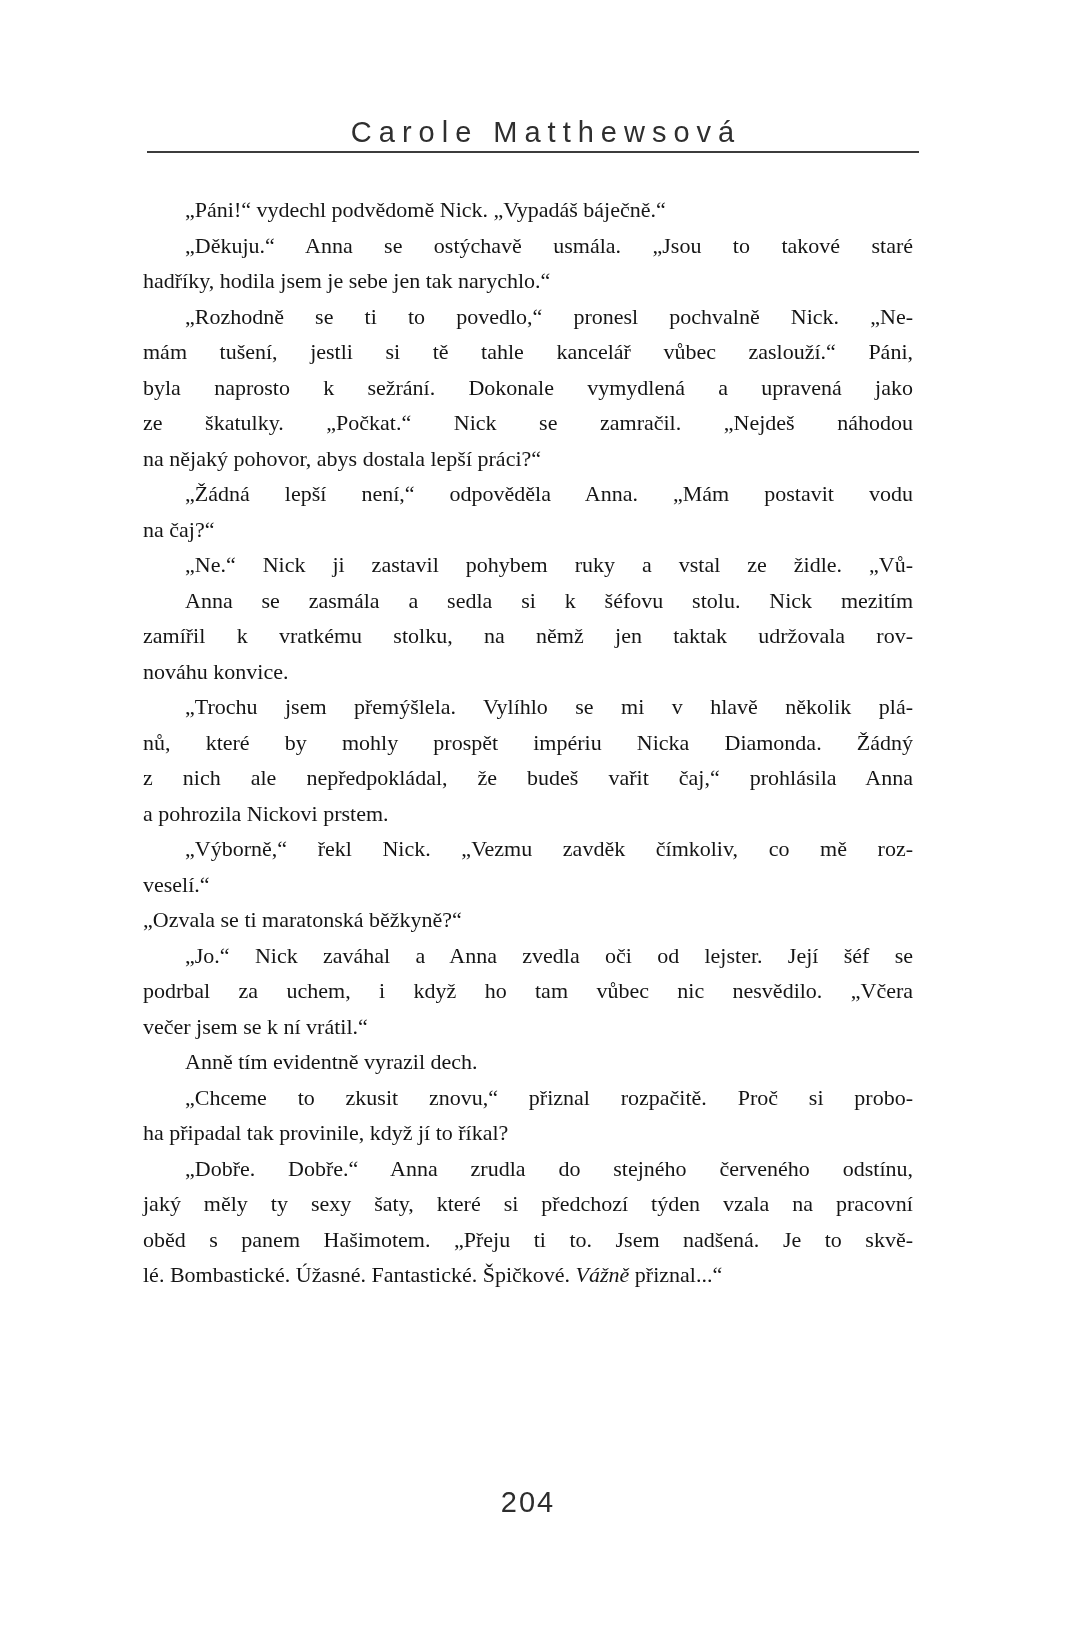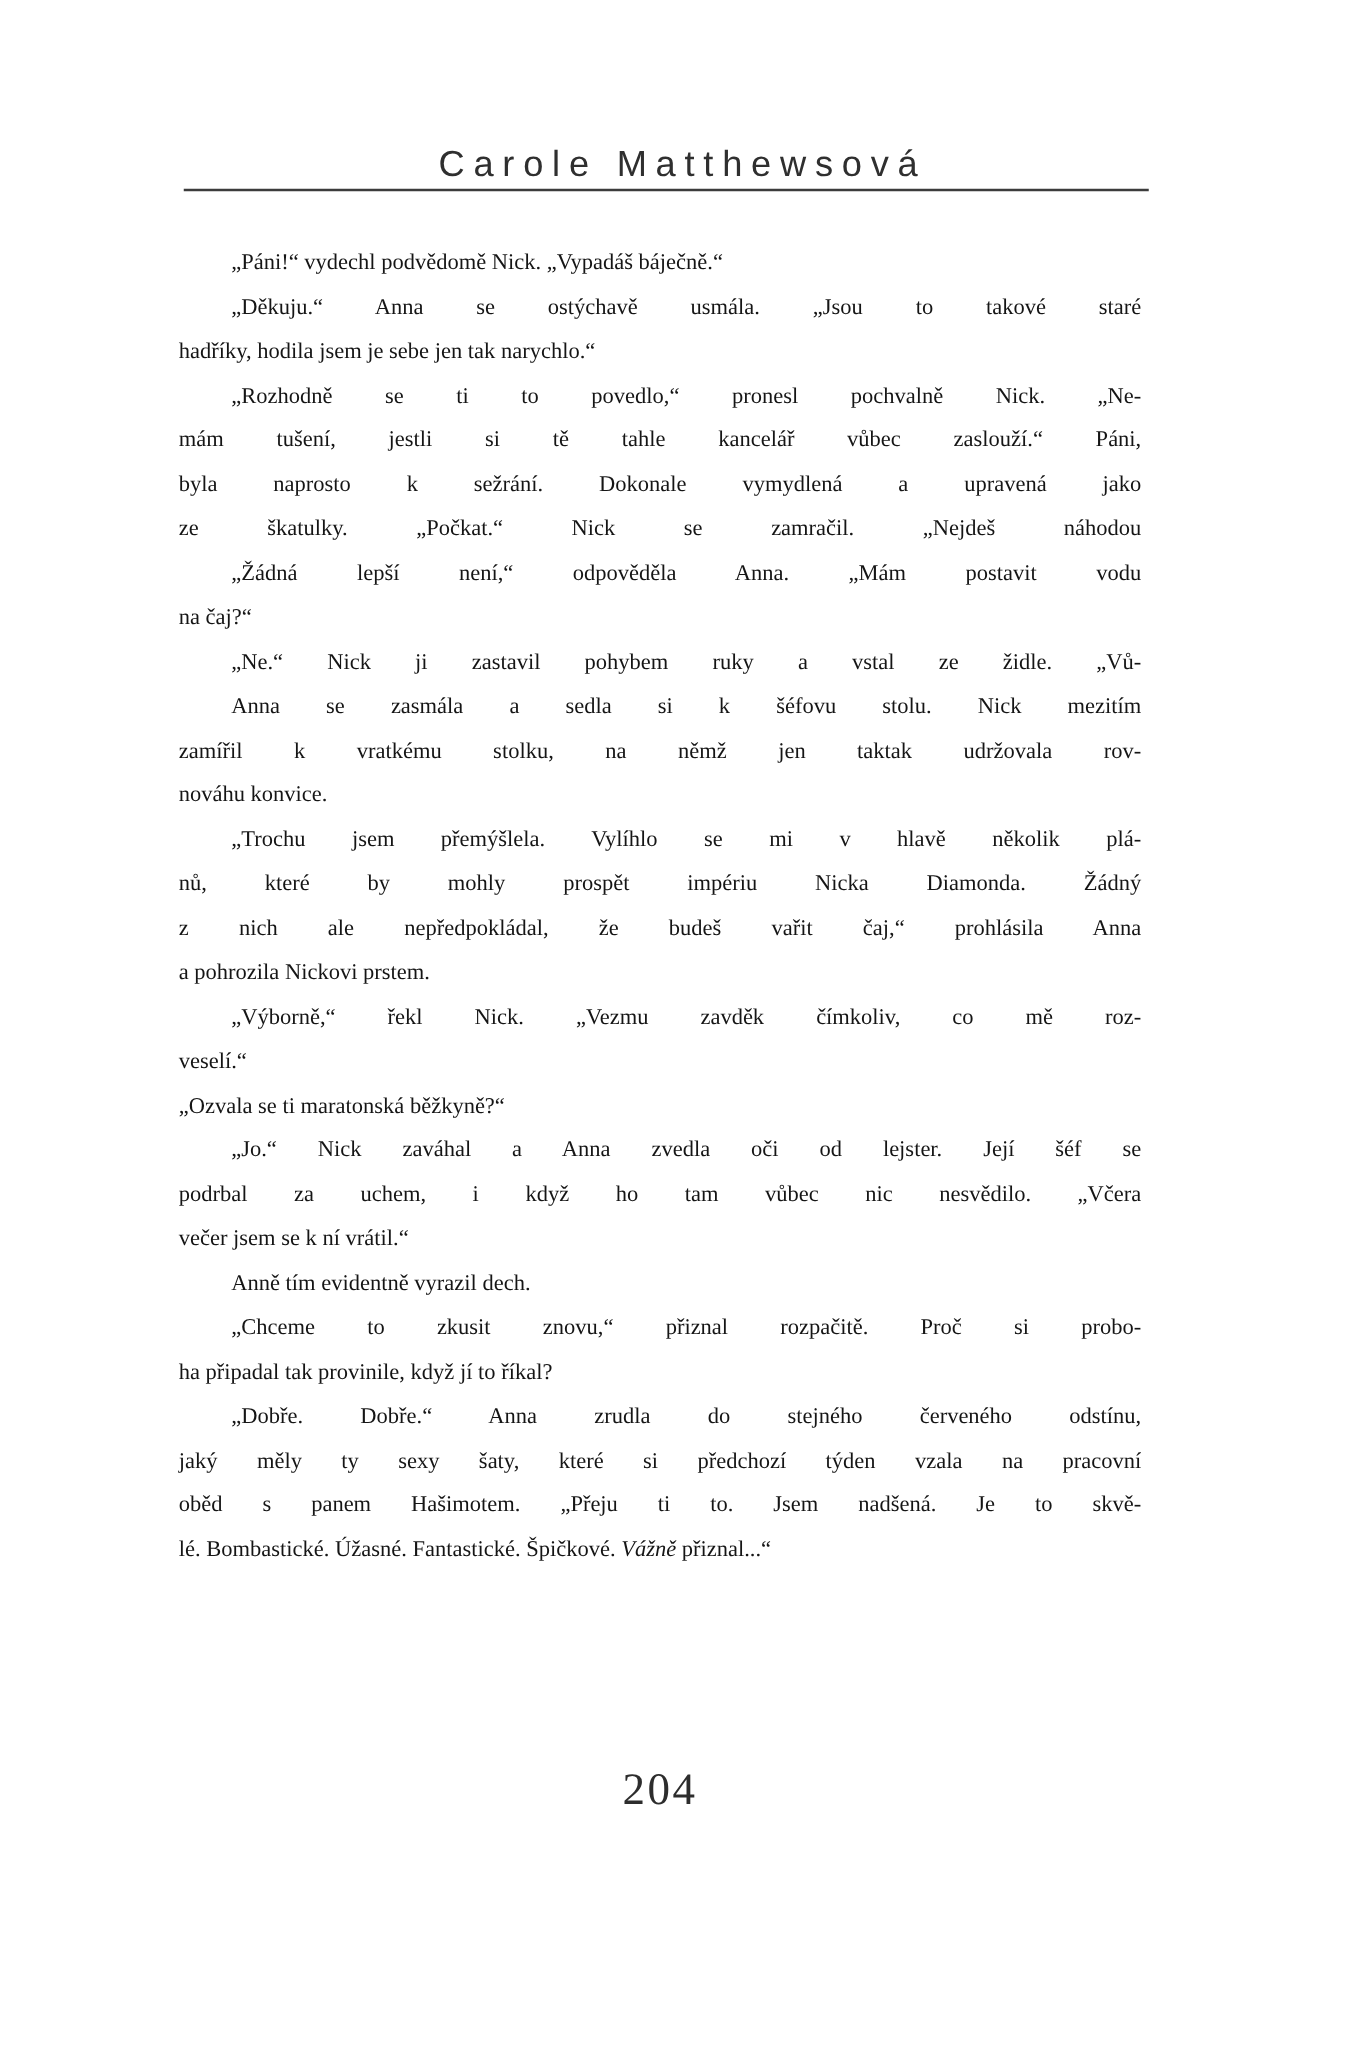--- a/index.html
+++ b/index.html
@@ -33,42 +33,42 @@
     width: 772px;
     height: 0;
     border-top: 2px solid #3c3c3c;
   }
   .body-text {
     position: absolute;
     top: 192px;
     left: 143px;
     width: 770px;
     font-family: "Liberation Serif", "DejaVu Serif", serif;
-    font-size: 18px;
+    font-size: 22px;
     color: #151515;
   }
   .paragraph { margin: 0; padding: 0; }
   .line {
     height: 35.5px;
     line-height: 35.5px;
     text-align: justify;
     text-align-last: justify;
     white-space: normal;
   }
   .line.indent { text-indent: 42px; }
   .line.last { text-align-last: left; }
   .italic { font-style: italic; }
   .page-number {
     position: absolute;
-    top: 1410px;
+    top: 1486px;
     left: 143px;
     width: 770px;
     text-align: center;
-    font-family: Liberation Serif, serif;
-    font-size: 36px;
+    font-family: Liberation Sans, sans-serif;
+    font-size: 29px;
     letter-spacing: 2px;
     color: #2d2d2d;
   }
 </style>
 </head>
 <body>
 
 <div id="page">
   <header>
     <div class="header-author">Carole Matthewsová</div>
@@ -81,20 +81,21 @@
       </div>
       <div class="paragraph">
         <div class="line indent">„Děkuju.“ Anna se ostýchavě usmála. „Jsou to takové staré</div>
         <div class="line last">hadříky, hodila jsem je sebe jen tak narychlo.“</div>
       </div>
       <div class="paragraph">
         <div class="line indent">„Rozhodně se ti to povedlo,“ pronesl pochvalně Nick. „Ne-</div>
         <div class="line">mám tušení, jestli si tě tahle kancelář vůbec zaslouží.“ Páni,</div>
         <div class="line">byla naprosto k sežrání. Dokonale vymydlená a upravená jako</div>
         <div class="line">ze škatulky. „Počkat.“ Nick se zamračil. „Nejdeš náhodou</div>
+        <div class="line last">na nějaký pohovor, abys dostala lepší práci?“</div>
       </div>
       <div class="paragraph">
         <div class="line indent">„Žádná lepší není,“ odpověděla Anna. „Mám postavit vodu</div>
         <div class="line last">na čaj?“</div>
       </div>
       <div class="paragraph">
         <div class="line indent">„Ne.“ Nick ji zastavil pohybem ruky a vstal ze židle. „Vů-</div>
       </div>
       <div class="paragraph">
         <div class="line indent">Anna se zasmála a sedla si k šéfovu stolu. Nick mezitím</div>

